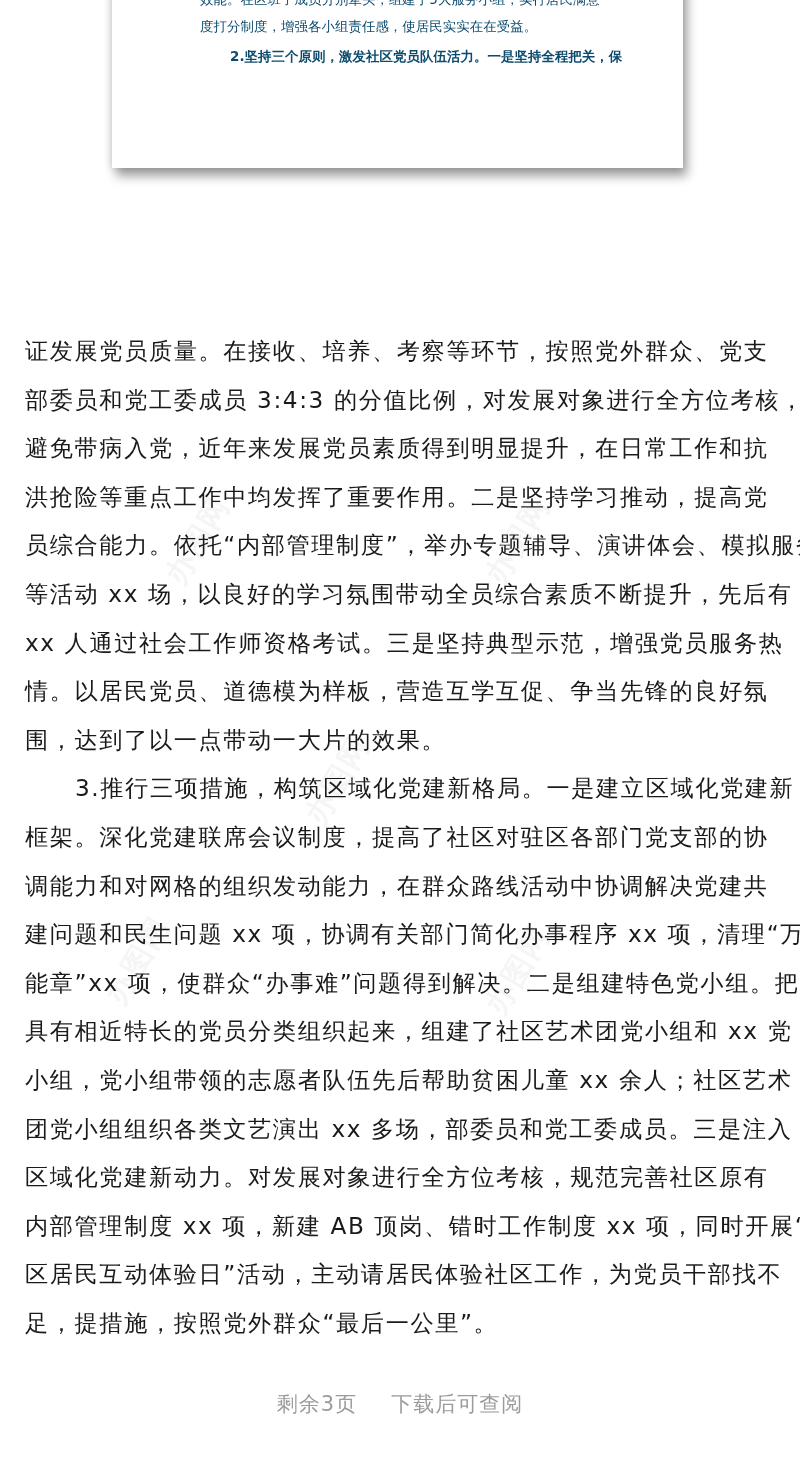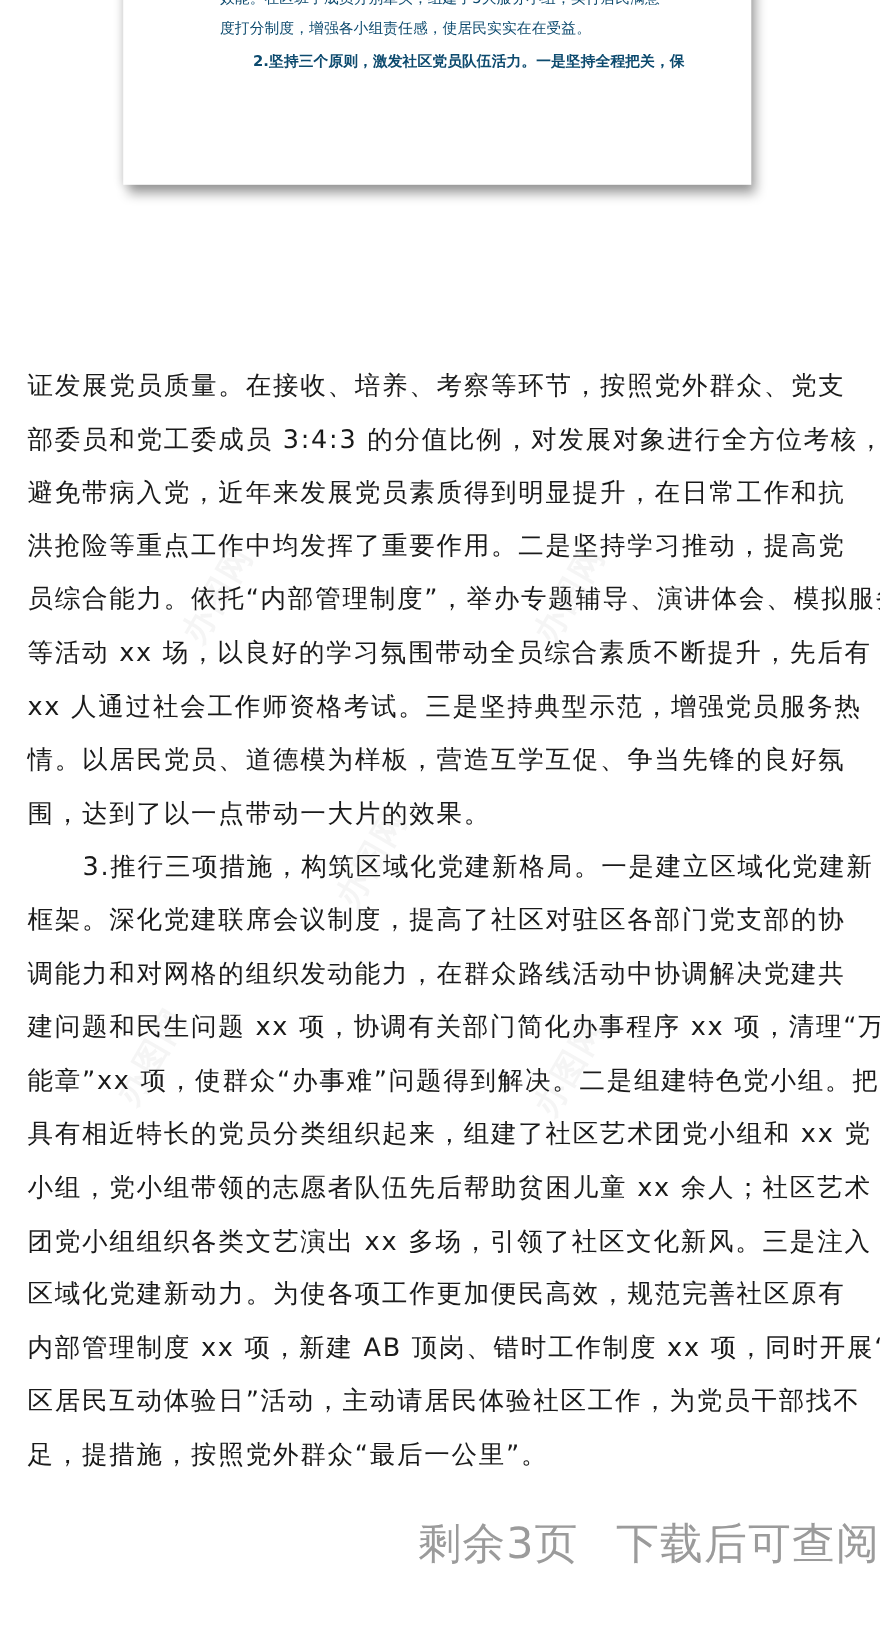--- a/index.html
+++ b/index.html
@@ -56,22 +56,22 @@
       letter-spacing: 1.6px;
     }
     .body-line.indent { padding-left: 50px; text-align: right; }
 
     
     .remaining {
       position: absolute;
       left: 0;
       top: 1382px;
       width: 800px;
-      text-align: right;
-      font-size: 39px;
+      text-align: center;
+      font-size: 21px;
       line-height: 44px;
       color: #9b9b9b;
       letter-spacing: 1px;
       cursor: pointer;
     }
     .remaining .gap { display: inline-block; width: 34px; }
 
     
     .wm {
       position: absolute;
@@ -111,22 +111,22 @@
     <span class="body-line">xx  人通过社会工作师资格考试。三是坚持典型示范，增强党员服务热</span>
     <span class="body-line">情。以居民党员、道德模为样板，营造互学互促、争当先锋的良好氛</span>
     <span class="body-line">围，达到了以一点带动一大片的效果。</span>
     <span class="body-line indent">3.推行三项措施，构筑区域化党建新格局。一是建立区域化党建新</span>
     <span class="body-line">框架。深化党建联席会议制度，提高了社区对驻区各部门党支部的协</span>
     <span class="body-line">调能力和对网格的组织发动能力，在群众路线活动中协调解决党建共</span>
     <span class="body-line">建问题和民生问题 xx 项，协调有关部门简化办事程序 xx 项，清理“万</span>
     <span class="body-line">能章”xx  项，使群众“办事难”问题得到解决。二是组建特色党小组。把</span>
     <span class="body-line">具有相近特长的党员分类组织起来，组建了社区艺术团党小组和 xx 党</span>
     <span class="body-line">小组，党小组带领的志愿者队伍先后帮助贫困儿童 xx 余人；社区艺术</span>
-    <span class="body-line">团党小组组织各类文艺演出 xx 多场，引领了社区文化新风。三是注入</span>
-    <span class="body-line">区域化党建新动力。为使各项工作更加便民高效，规范完善社区原有</span>
+    <span class="body-line">团党小组组织各类文艺演出 xx 多场，部委员和党工委成员。三是注入</span>
+    <span class="body-line">区域化党建新动力。对发展对象进行全方位考核，规范完善社区原有</span>
     <span class="body-line">内部管理制度 xx 项，新建 AB 顶岗、错时工作制度 xx 项，同时开展“社</span>
     <span class="body-line">区居民互动体验日”活动，主动请居民体验社区工作，为党员干部找不</span>
     <span class="body-line">足，提措施，按照党外群众“最后一公里”。</span>
   </div>
 
   <div class="remaining">
     <span>剩余3页</span><span class="gap"></span><span>下载后可查阅</span>
   </div>
 
 </div>

